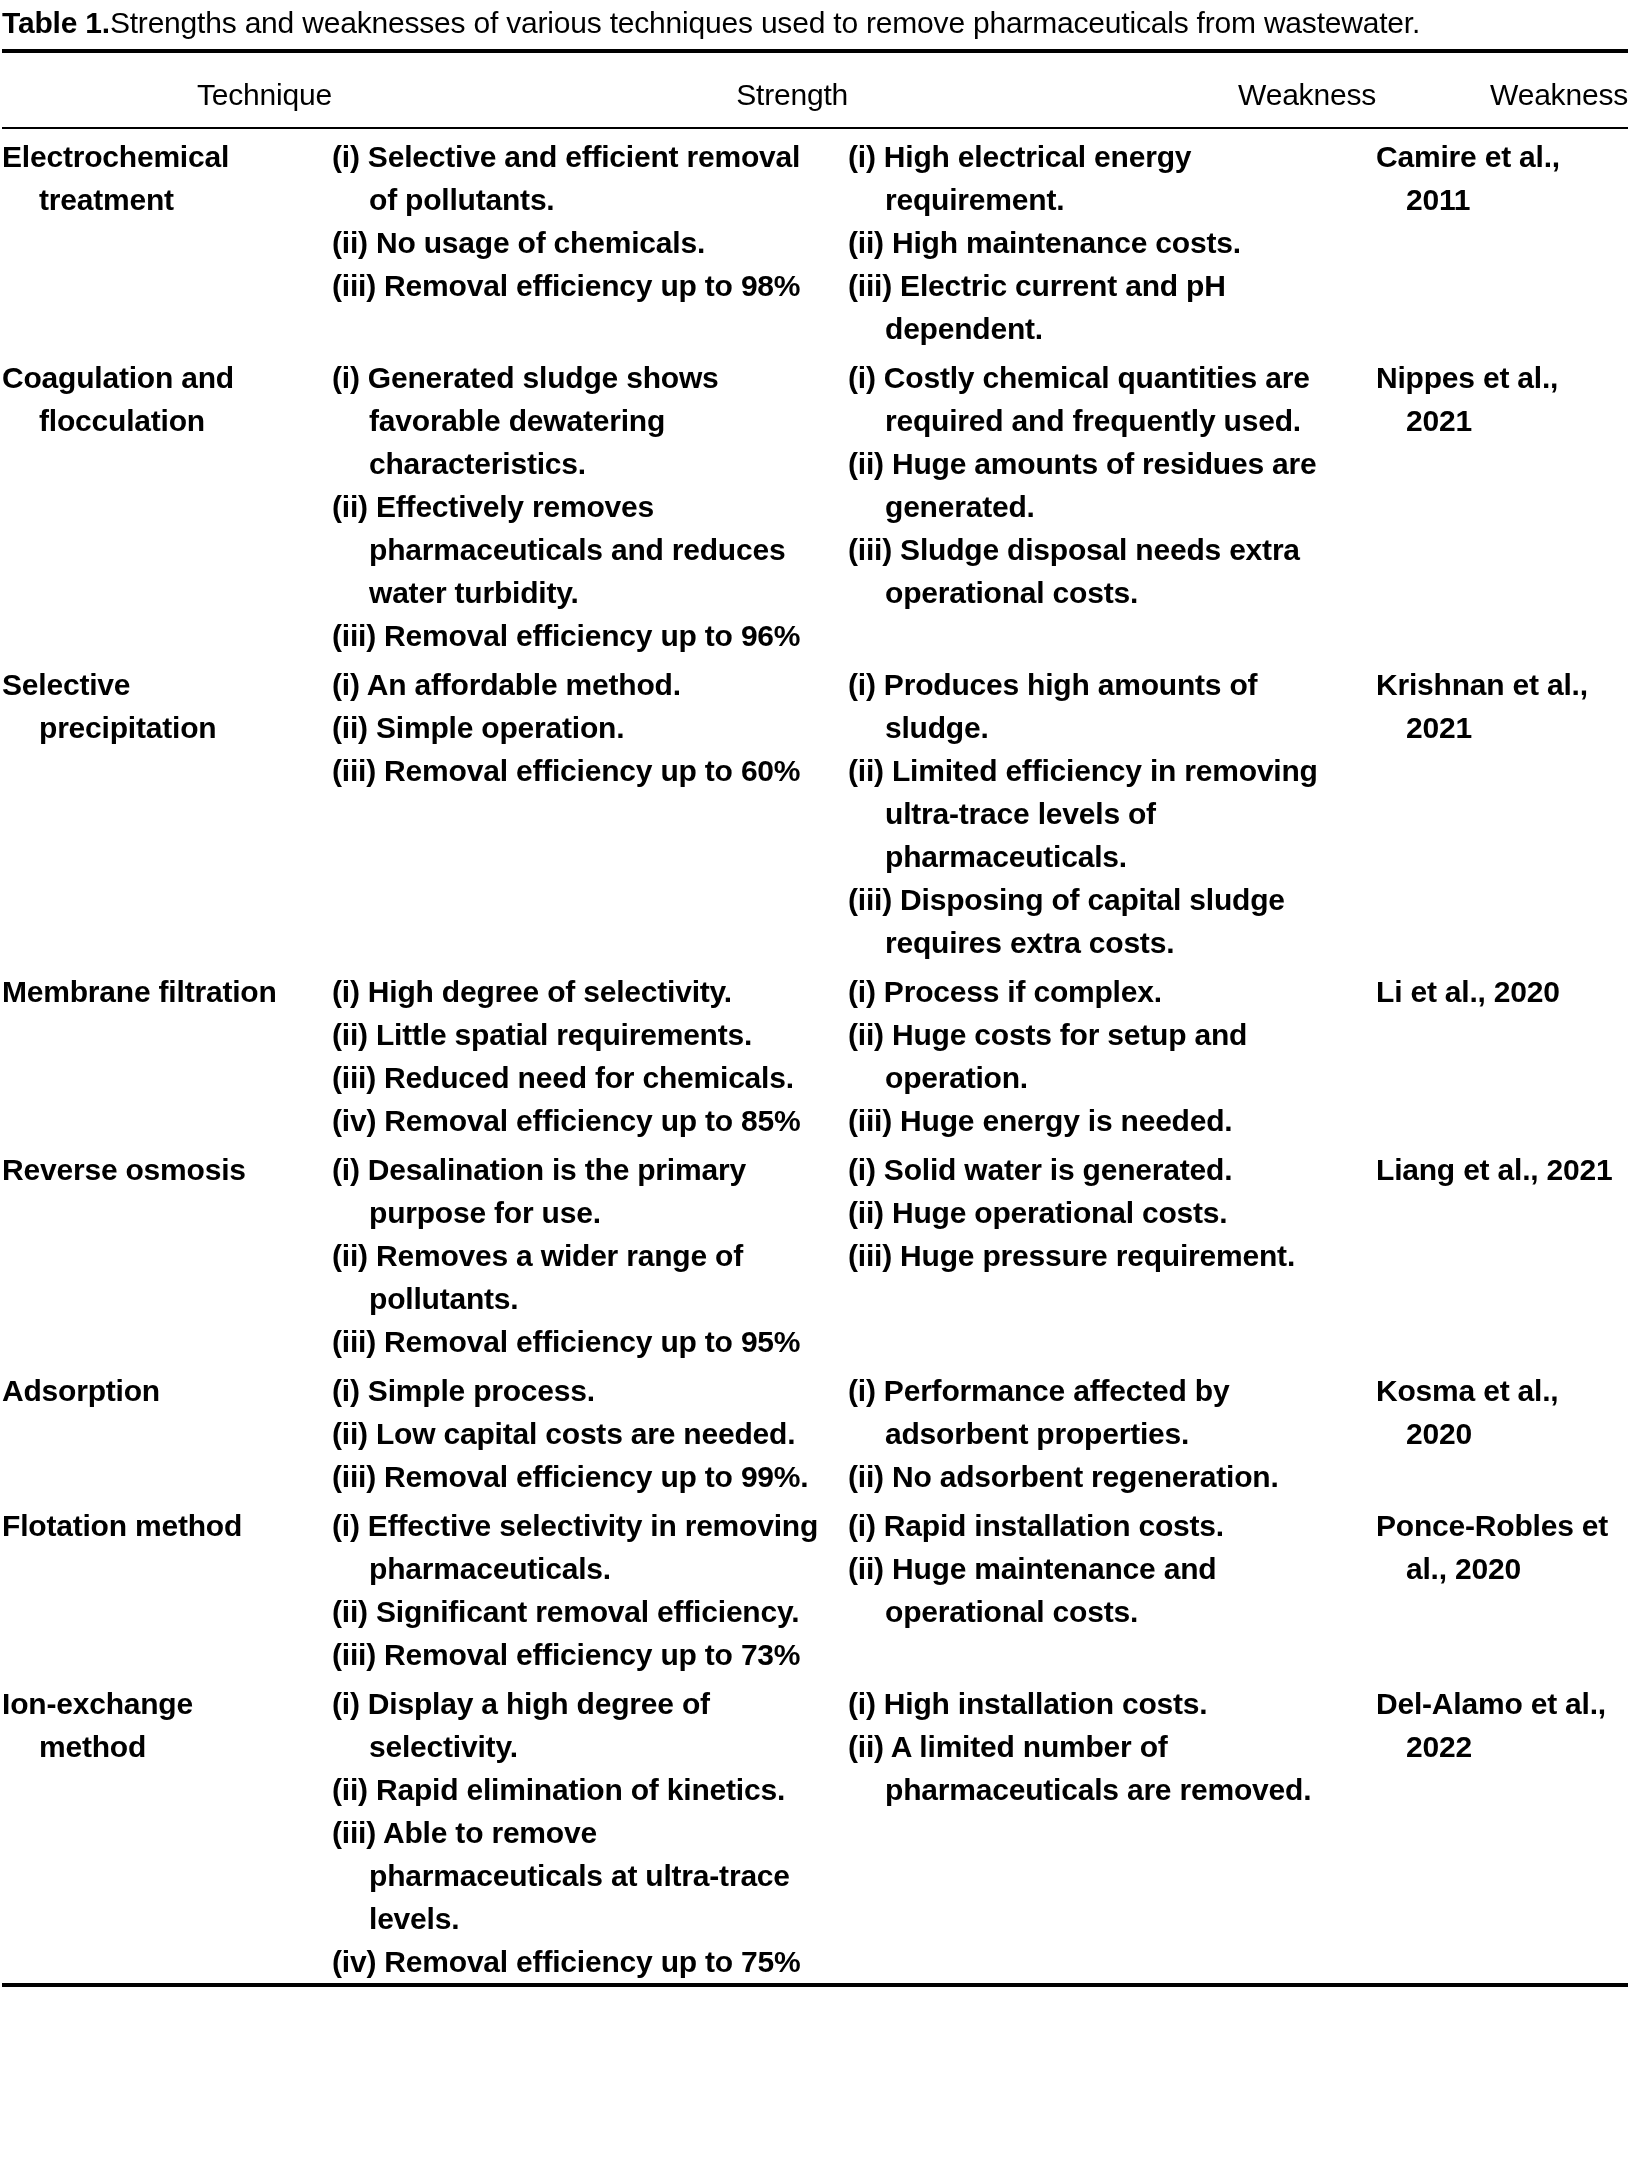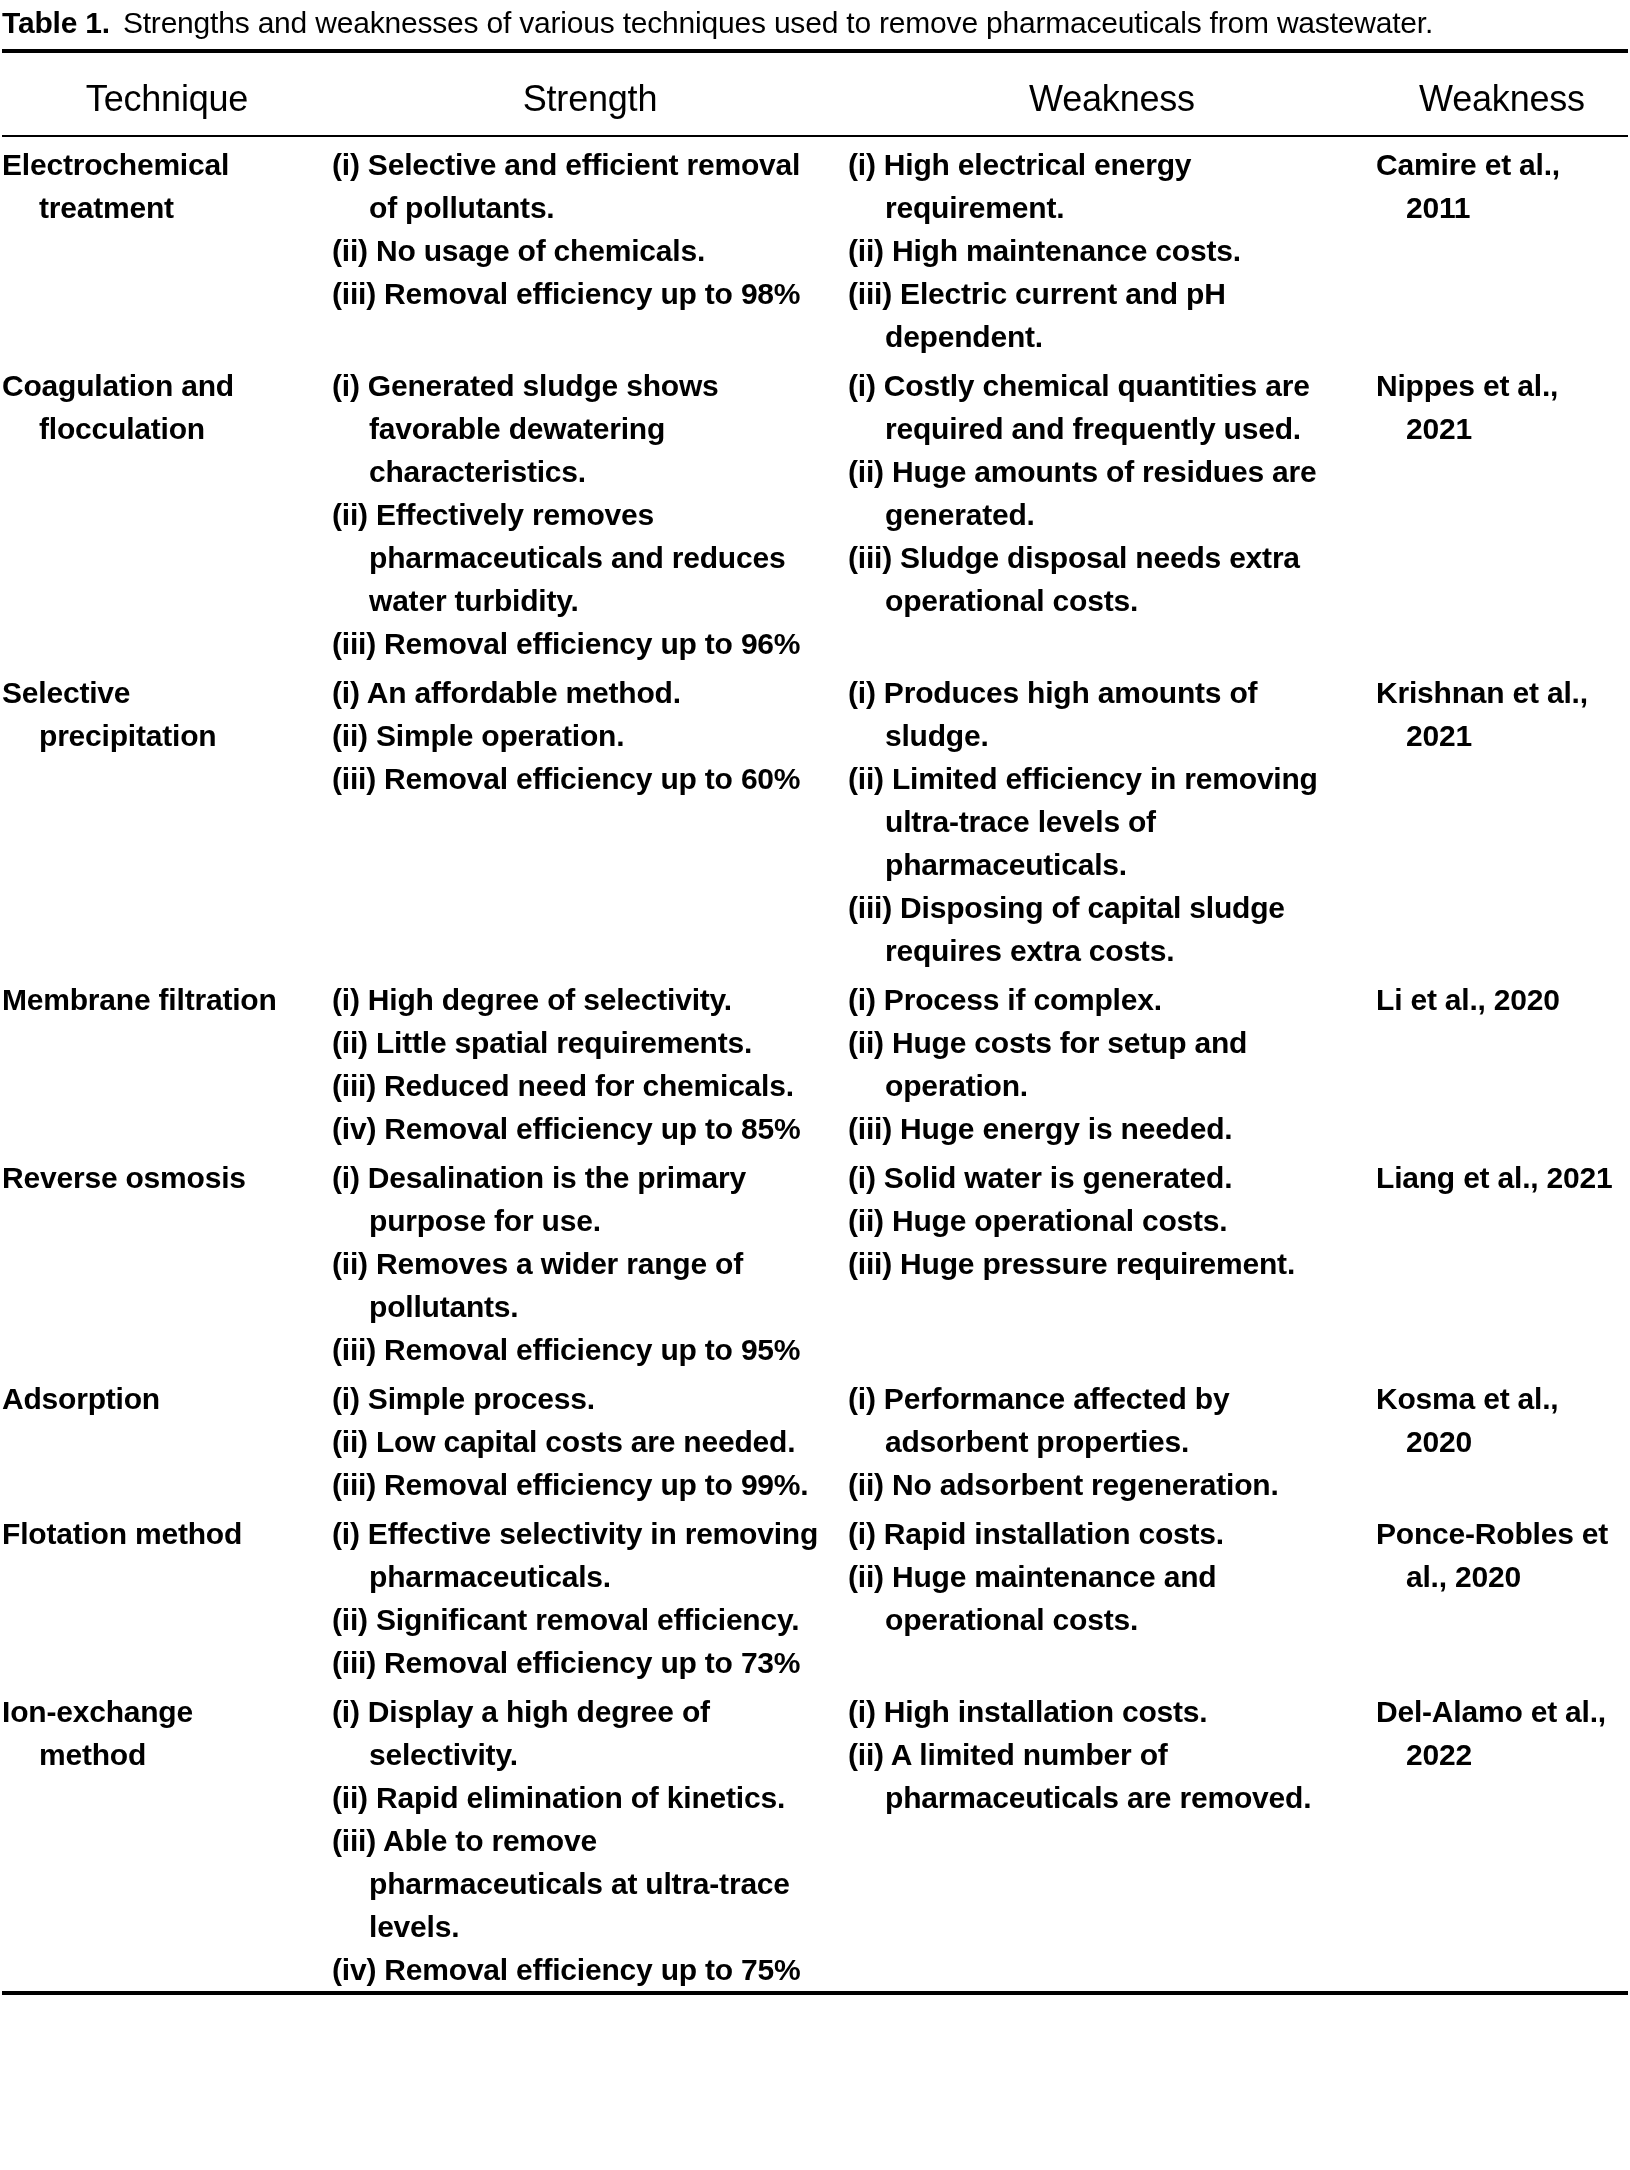--- a/index.html
+++ b/index.html
@@ -17,34 +17,33 @@
     background: #ffffff;
     padding: 4px 0 0 2px;
   }
   .caption {
     font-size: 30px;
     line-height: 37px;
     letter-spacing: -0.2px;
   }
   .caption .cap-label {
     font-weight: bold;
-    margin-right: 13px;
   }
   table.main {
     width: 1626px;
     border-collapse: collapse;
     table-layout: fixed;
     margin-top: 8px;
     border-top: 4px solid #000;
     border-bottom: 4px solid #000;
   }
   thead th {
     font-weight: normal;
-    text-align: center;
-    font-size: 36px;
+    text-align: right;
+    font-size: 30px;
     letter-spacing: -0.2px;
     padding: 25px 0 15px 0;
     border-bottom: 2px solid #000;
   }
   tbody td {
     vertical-align: top;
     font-size: 30px;
     line-height: 43px;
     letter-spacing: -0.2px;
     padding: 6px 0 0 0;

